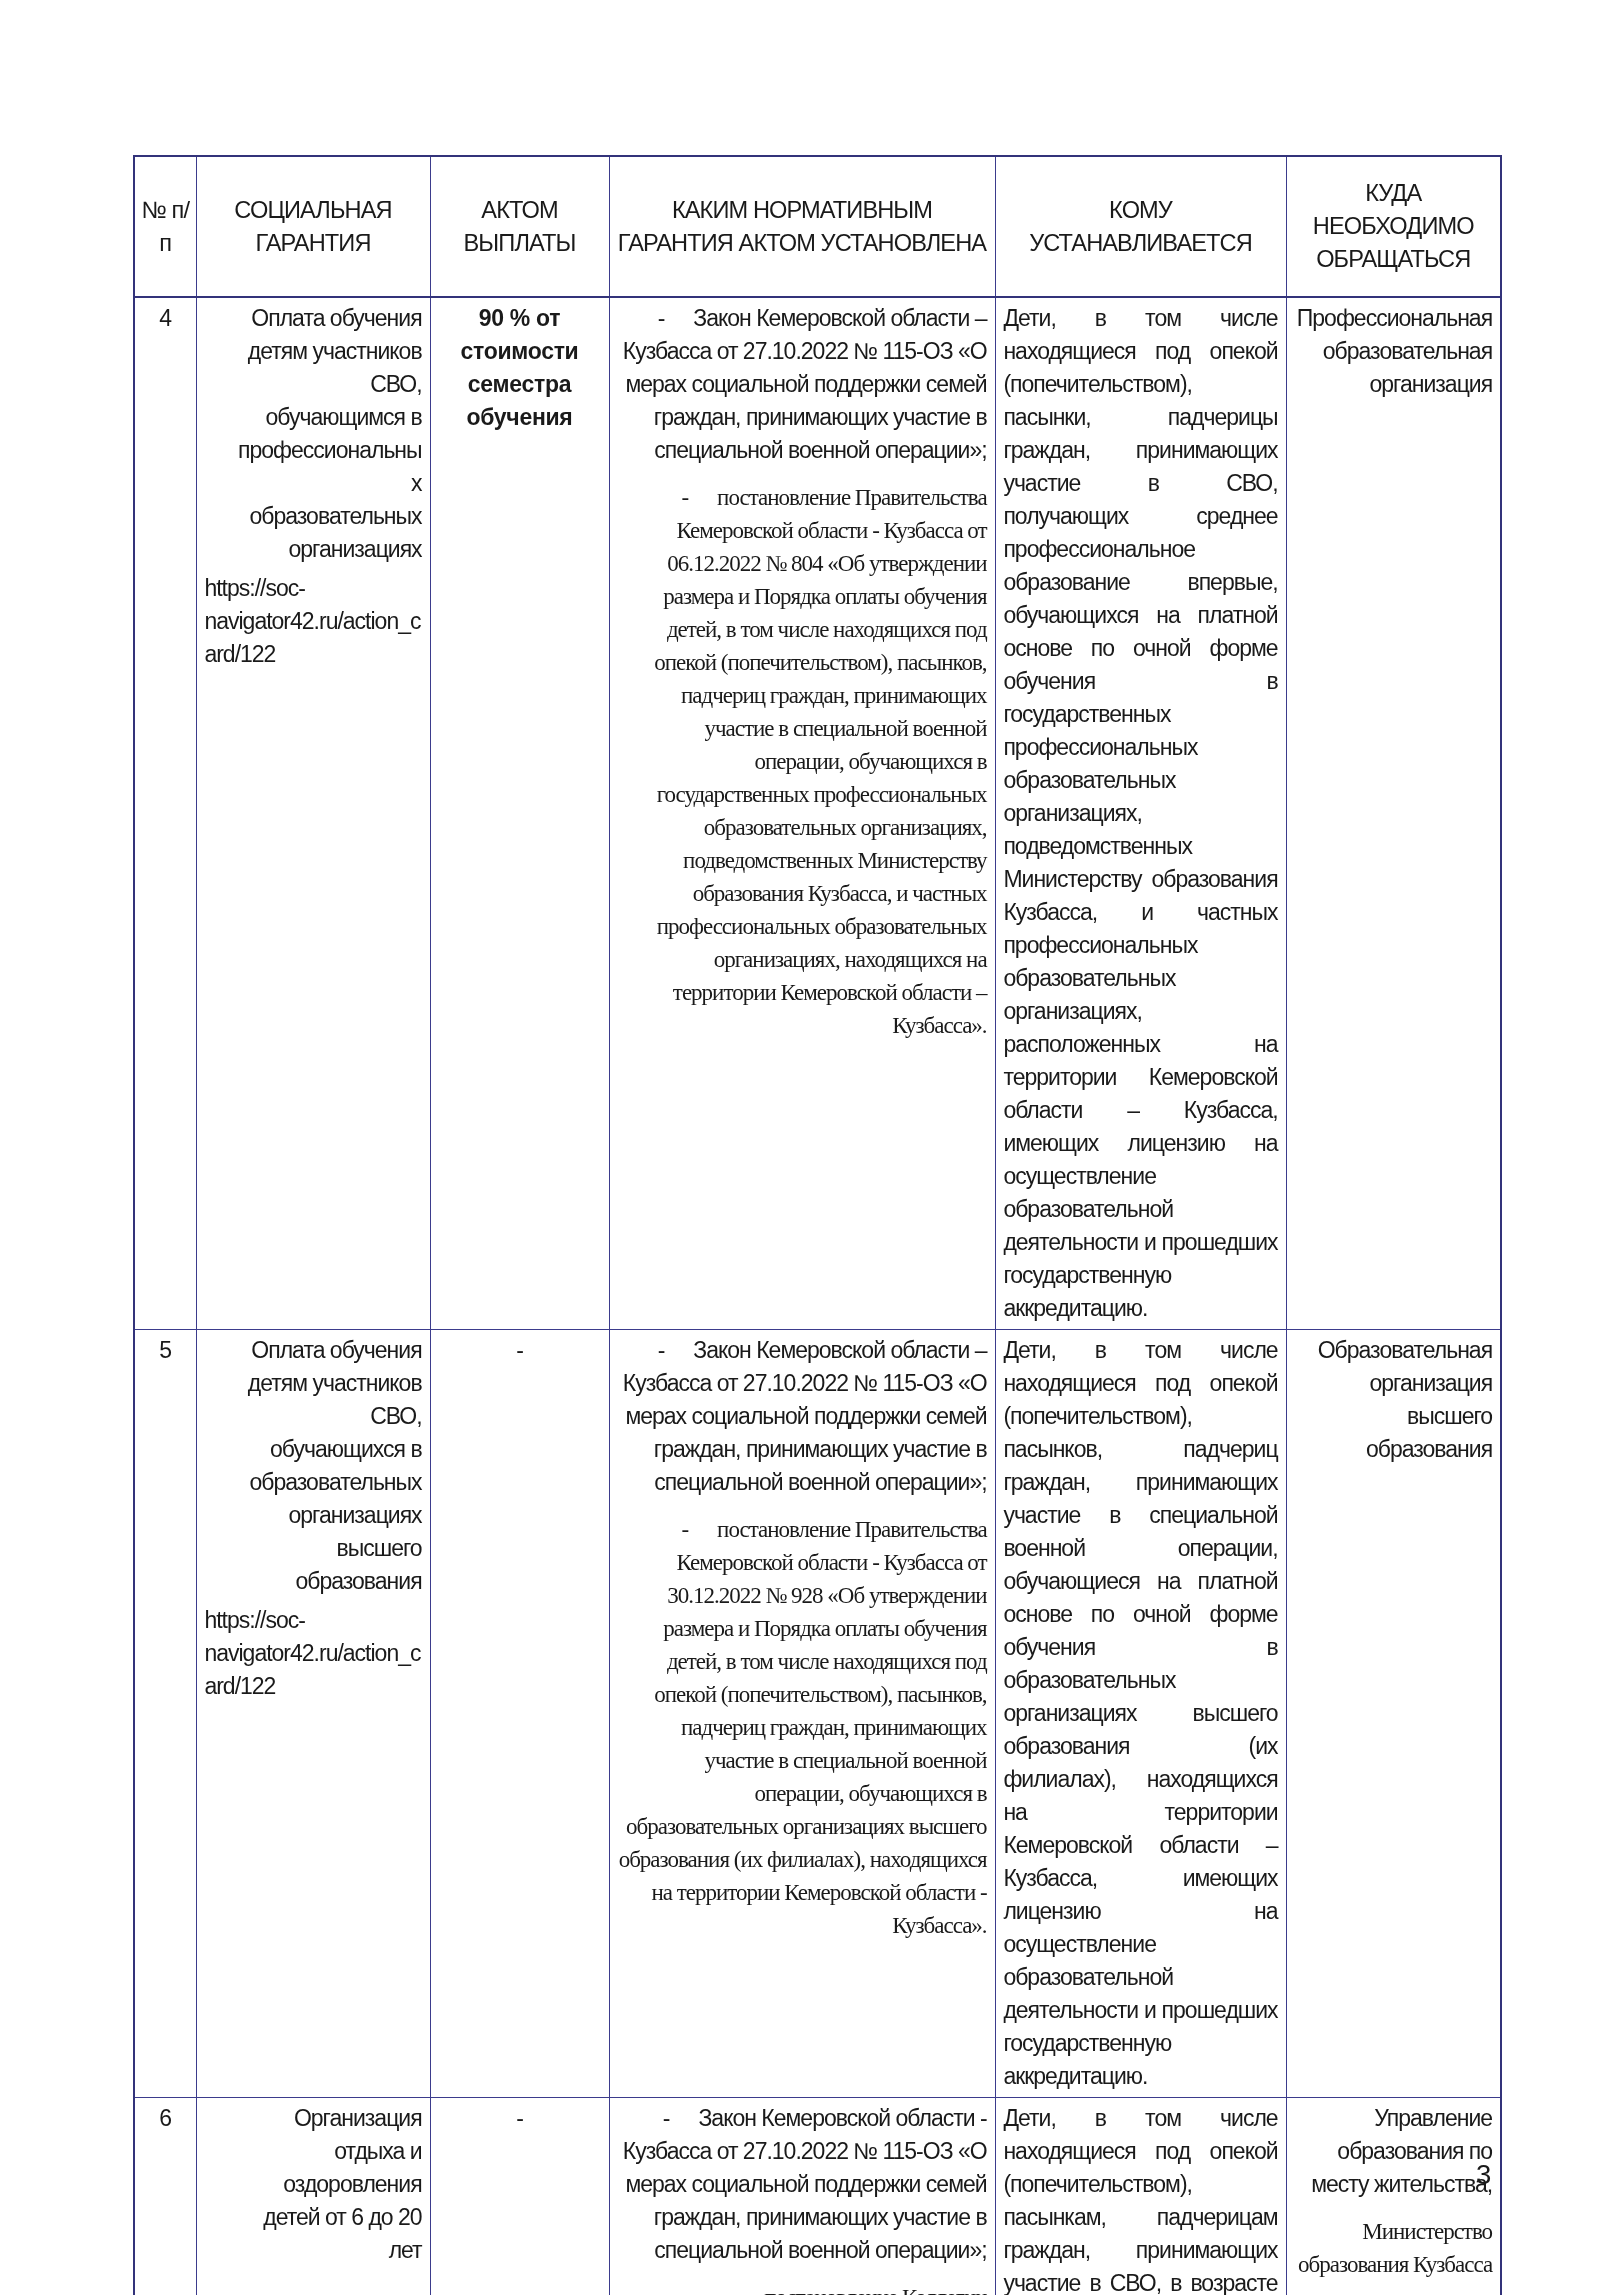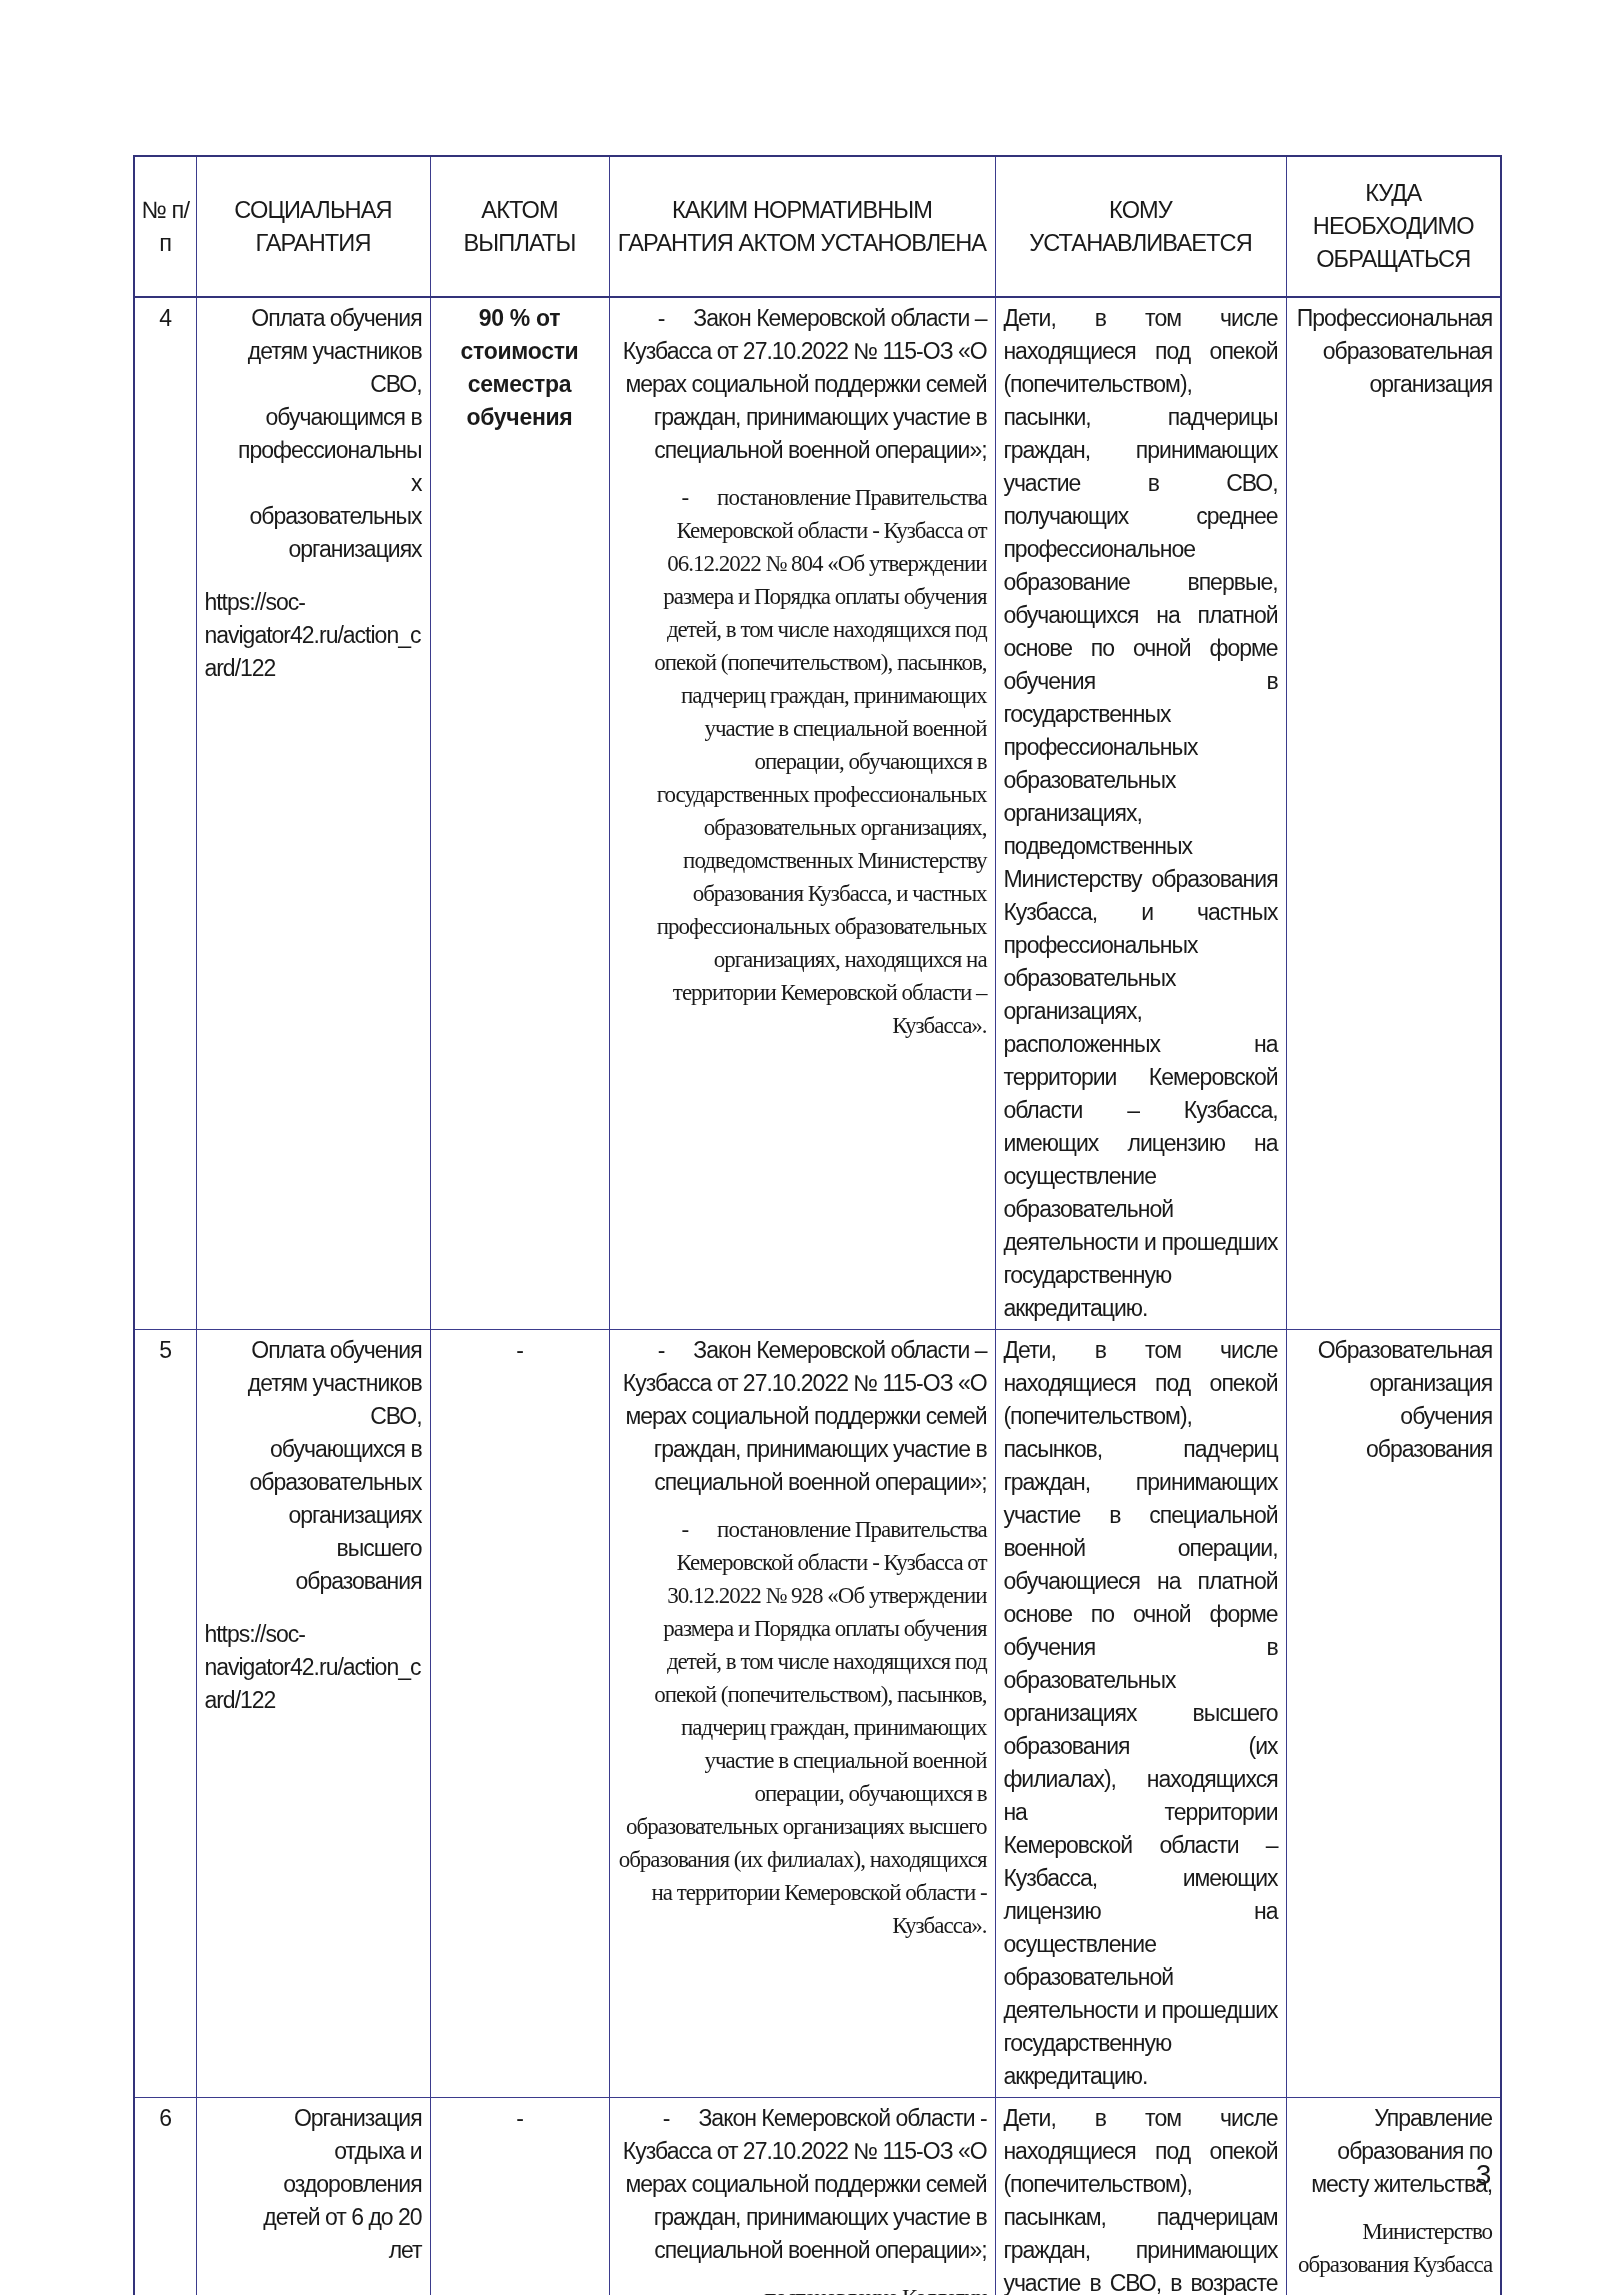--- a/index.html
+++ b/index.html
@@ -30,21 +30,21 @@
   tr.r4 td { height: 816px; }
   tr.r5 td { height: 603px; }
   tr.r6 td { height: 399px; }
   td.num { text-align: center; }
   td.size { text-align: center; }
   td.size.bold { font-weight: bold; letter-spacing: -0.3px; }
   .just { text-align: justify; margin-left: 33px; }
   .para { display: block; text-align: right; }
   .para + .para { margin-top: 14.4px; font-family: Liberation Serif, serif; }
   .tab { display: inline-block; width: 29px; }
-  .link { display: block; margin-top: 20px; }
+  .link { display: block; margin-top: 6px; }
   .page-number {
     position: absolute; left: 1459px; top: 2159px; font-size: 27.5px; color: #1a1a1a;
   }
 </style>
 </head>
 <body>
 
 <div class="page">
   <table class="doc">
     <colgroup>
@@ -90,21 +90,21 @@
           <span class="para just">Оплата обучения детям участников СВО, обучающихся в образовательных организациях высшего образования</span>
           <span class="link">https://soc-navigator42.ru/action_card/122</span>
         </td>
         <td class="size">-</td>
         <td class="just">
           <span class="para"><span>-</span><span class="tab"></span><span>Закон Кемеровской области – Кузбасса от 27.10.2022 № 115-ОЗ «О мерах социальной поддержки семей граждан, принимающих участие в специальной военной операции»;</span></span>
           <span class="para"><span>-</span><span class="tab"></span><span>постановление Правительства Кемеровской области - Кузбасса от 30.12.2022 № 928 «Об утверждении размера и Порядка оплаты обучения детей, в том числе находящихся под опекой (попечительством), пасынков, падчериц граждан, принимающих участие в специальной военной операции, обучающихся в образовательных организациях высшего образования (их филиалах), находящихся на территории Кемеровской области - Кузбасса».</span></span>
         </td>
         <td class="just">Дети, в том числе находящиеся под опекой (попечительством), пасынков, падчериц граждан, принимающих участие в специальной военной операции, обучающиеся на платной основе по очной форме обучения в образовательных организациях высшего образования (их филиалах), находящихся на территории Кемеровской области – Кузбасса, имеющих лицензию на осуществление образовательной деятельности и прошедших государственную аккредитацию.</td>
         <td class="just">
-          <span class="para">Образовательная организация обучения образования</span>
+          <span class="para">Образовательная организация высшего образования</span>
         </td>
       </tr>
 
       <tr class="r6">
         <td class="num">6</td>
         <td>
           <span class="para just">Организация отдыха и оздоровления детей от 6 до 20 лет</span>
         </td>
         <td class="size">-</td>
         <td class="just">

